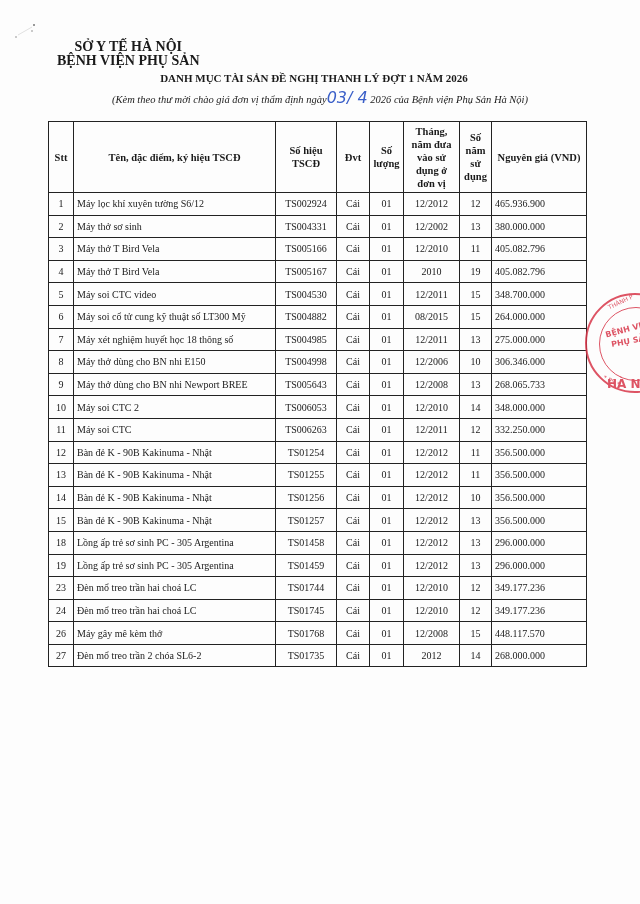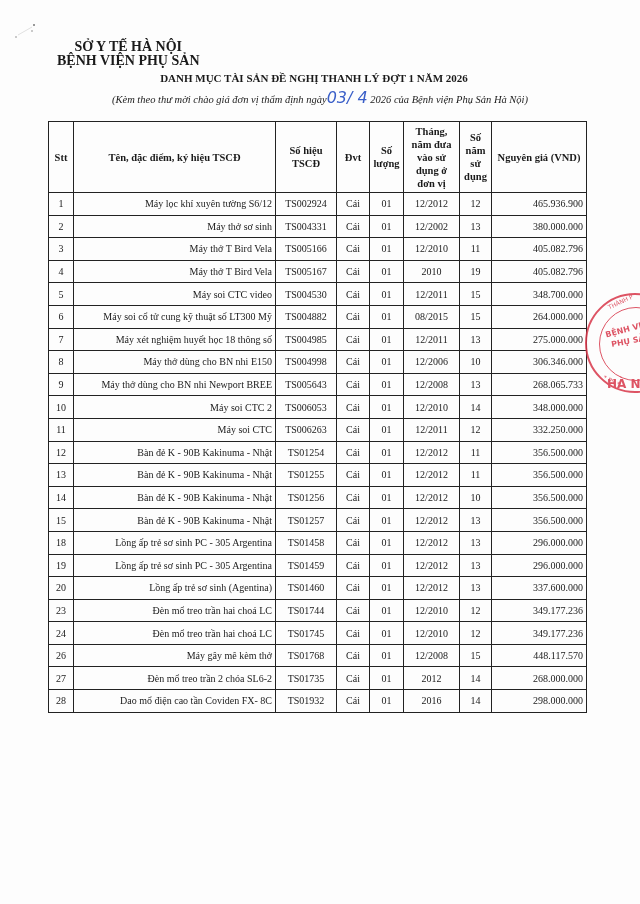--- a/index.html
+++ b/index.html
@@ -29,22 +29,22 @@
   }
   table.grid th, table.grid td {
     border: 1px solid #222; padding: 0 3px; overflow: hidden; white-space: nowrap;
   }
   table.grid thead th {
     font-weight: bold; font-size: 10.5px; text-align: center; line-height: 13px;
     height: 70px; white-space: normal;
   }
   table.grid tbody td { height: 21.6px; }
   .c { text-align: center; }
-  .r { text-align: right; }
-  .l { text-align: right; }
+  .r { text-align: left; }
+  .l { text-align: left; }
   .stamp {
     position: absolute; left: 585px; top: 293px; width: 100px; height: 100px;
     border-radius: 50%; border: 2px solid #d8374a; box-sizing: border-box;
     color: #d8374a; font-family: "DejaVu Sans", sans-serif; opacity: 0.85;
   }
   .stamp .inner {
     position: absolute; left: 12px; top: 12px; width: 72px; height: 72px;
     border-radius: 50%; border: 1.5px solid #d8374a;
   }
   .stamp .t1 { position: absolute; left: 18px; top: 30px; font-size: 8px; font-weight: bold; transform: rotate(-15deg); }
@@ -260,30 +260,20 @@
         <td class="c">19</td>
         <td class="l">Lồng ấp trẻ sơ sinh PC - 305 Argentina</td>
         <td class="c">TS01459</td>
         <td class="c">Cái</td>
         <td class="c">01</td>
         <td class="c">12/2012</td>
         <td class="c">13</td>
         <td class="r">296.000.000</td>
       </tr>
       <tr>
-        <td class="c">20</td>
-        <td class="l">Lồng ấp trẻ sơ sinh (Agentina)</td>
-        <td class="c">TS01460</td>
-        <td class="c">Cái</td>
-        <td class="c">01</td>
-        <td class="c">12/2012</td>
-        <td class="c">13</td>
-        <td class="r">337.600.000</td>
-      </tr>
-      <tr>
         <td class="c">23</td>
         <td class="l">Đèn mổ treo trần hai choá LC</td>
         <td class="c">TS01744</td>
         <td class="c">Cái</td>
         <td class="c">01</td>
         <td class="c">12/2010</td>
         <td class="c">12</td>
         <td class="r">349.177.236</td>
       </tr>
       <tr>
@@ -308,30 +298,20 @@
       </tr>
       <tr>
         <td class="c">27</td>
         <td class="l">Đèn mổ treo trần 2 chóa SL6-2</td>
         <td class="c">TS01735</td>
         <td class="c">Cái</td>
         <td class="c">01</td>
         <td class="c">2012</td>
         <td class="c">14</td>
         <td class="r">268.000.000</td>
-      </tr>
-      <tr>
-        <td class="c">28</td>
-        <td class="l">Dao mổ điện cao tần Coviden FX- 8C</td>
-        <td class="c">TS01932</td>
-        <td class="c">Cái</td>
-        <td class="c">01</td>
-        <td class="c">2016</td>
-        <td class="c">14</td>
-        <td class="r">298.000.000</td>
       </tr>
     </tbody>
 </table>
 
 <div class="stamp">
   <div class="inner"></div>
   <div class="ring1">THÀNH P</div>
   <div class="t1">BỆNH VIỆ</div>
   <div class="t2">PHỤ SẢ</div>
   <div class="t3">HÀ N</div>

